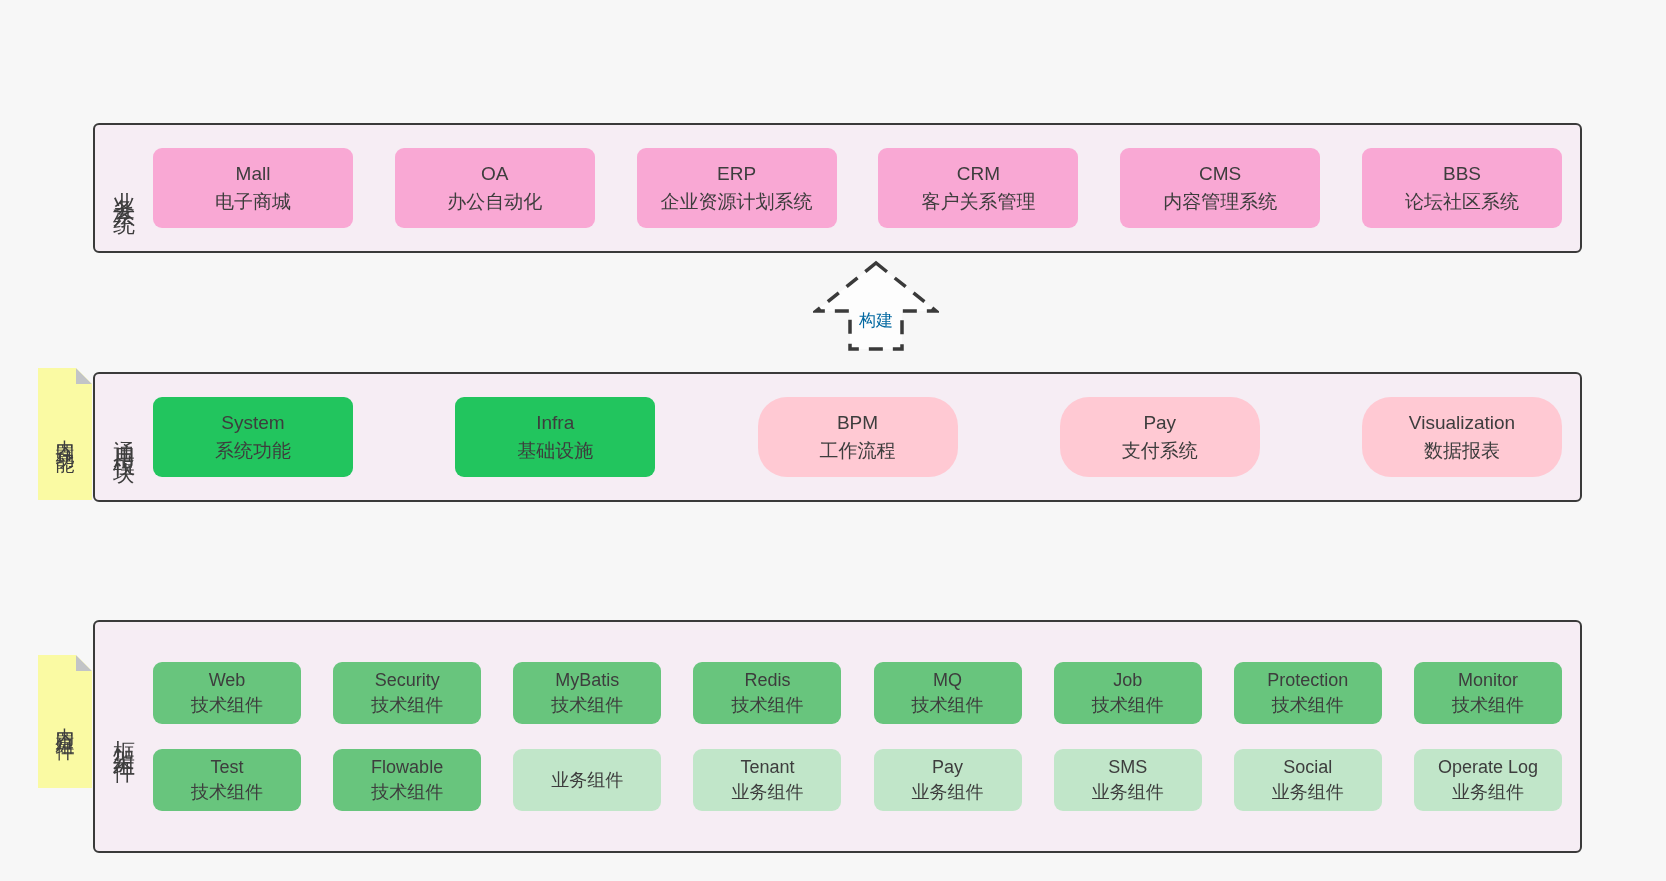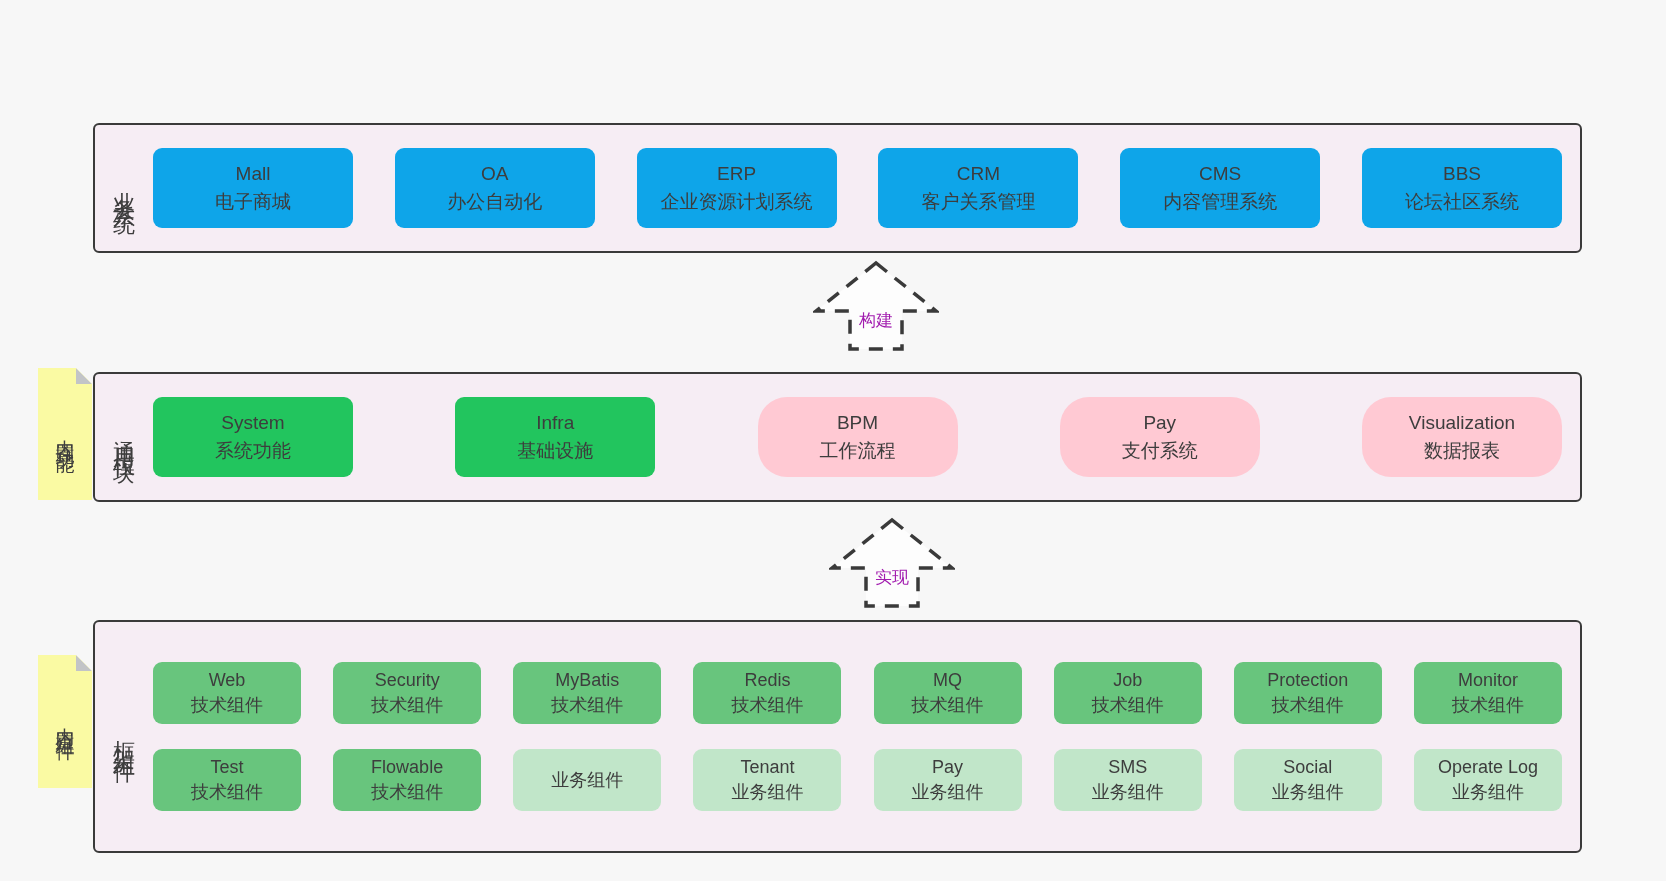--- a/index.html
+++ b/index.html
@@ -56,21 +56,21 @@
     display:flex; flex-direction:column;
     align-items:center; justify-content:center;
     text-align:center;
     box-sizing:border-box;
     padding:2px 10px;
   }
   .card .cn { display:block; }
   .b6 { width:200px; height:80px; font-size:19px; line-height:28px; }
   .b8 { width:148px; height:62px; font-size:18px; line-height:25px; }
 
-  .blue       { background:#0ea5e9;text-align:center; }
+  .blue       { background:#f9a8d4;text-align:center; }
   .red        { background:#22c55e; }
   .pink       { background:#ffc9d3;border-radius:29px; }
   .green      { background:#68c57d; }
   .lightgreen { background:#c1e6c9; }
 
   .sticky {
     position:absolute; left:38px; width:54px;
     background:#fafaa3;
     z-index:5;
     display:flex; align-items:center; justify-content:center;
@@ -97,21 +97,21 @@
     width:126px; height:92px;
     z-index:4;
   }
   #arrow-build     { left:813px; top:260px; }
   #arrow-implement { left:829px; top:517px; }
   .arrow svg { display:block; width:100%; height:100%; }
   .arrow .arrow-text {
     position:absolute; left:0; right:0; top:53%;
     text-align:center;
     font-size:17px;
-    color:#a21caf;
+    color:#0369a1;
     background:transparent;
   }
 </style>
 </head>
 <body>
 
 <div class="canvas">
 
   <div class="layer" id="layer-business">
     <div class="v-label">业务系统</div>
@@ -173,26 +173,20 @@
         <span>Pay</span>
         <span class="cn">支付系统</span>
       </div>
       <div class="card b6 pink">
         <span>Visualization</span>
         <span class="cn">数据报表</span>
       </div>
     </div>
   </div>
 
-  <div class="arrow" id="arrow-implement">
-    <svg viewBox="0 0 126 92">
-      <polygon points="63,3 123,51 89,51 89,89 37,89 37,51 3,51" fill="#fdfdfd" stroke="#3a3a3a" stroke-width="3.5" stroke-dasharray="14,10" stroke-linejoin="miter"></polygon>
-    </svg>
-    <span class="arrow-text">实现</span>
-  </div>
 
   <div class="sticky" id="sticky-components">
     <span class="fold"></span>
     <span class="note-text">内置组件</span>
   </div>
   <div class="layer" id="layer-components">
     <div class="v-label">框架组件</div>
     <div class="rows-wrap">
       <div class="cards-row">
         <div class="card b8 green">

